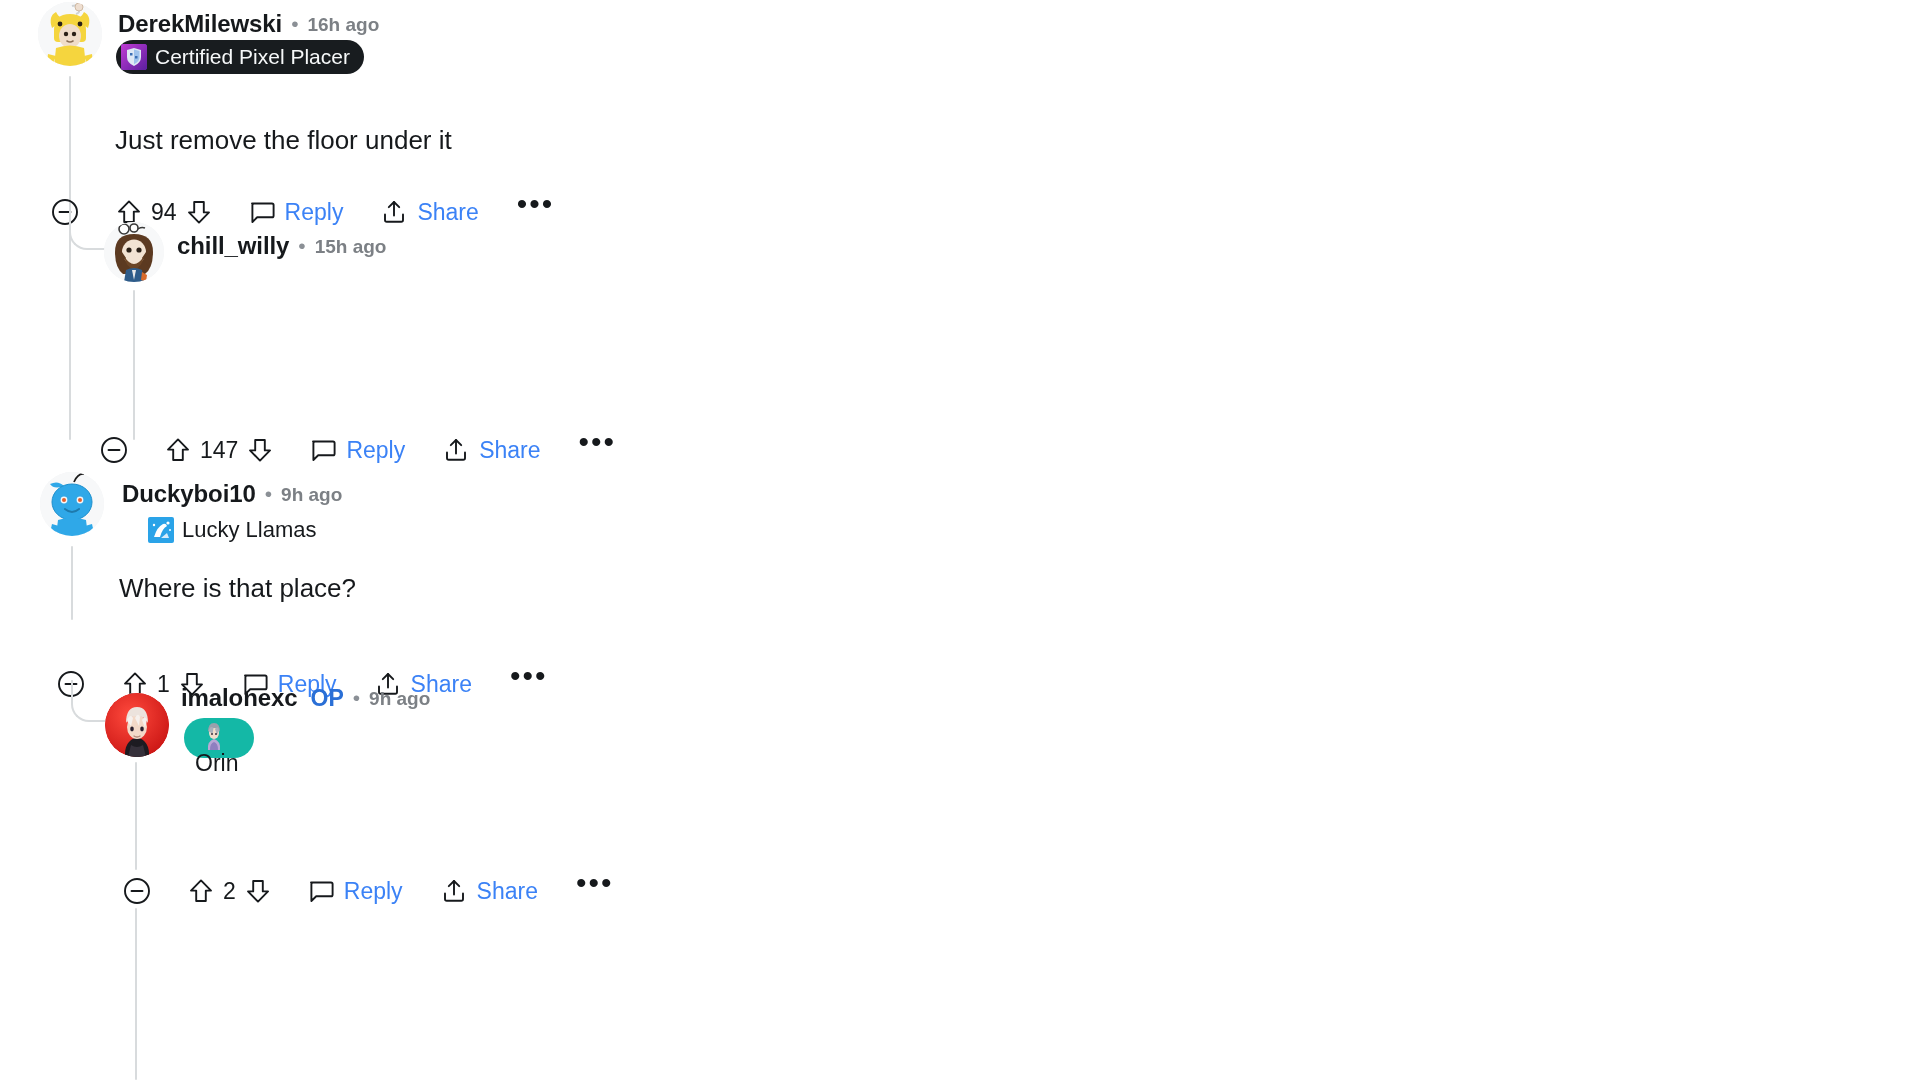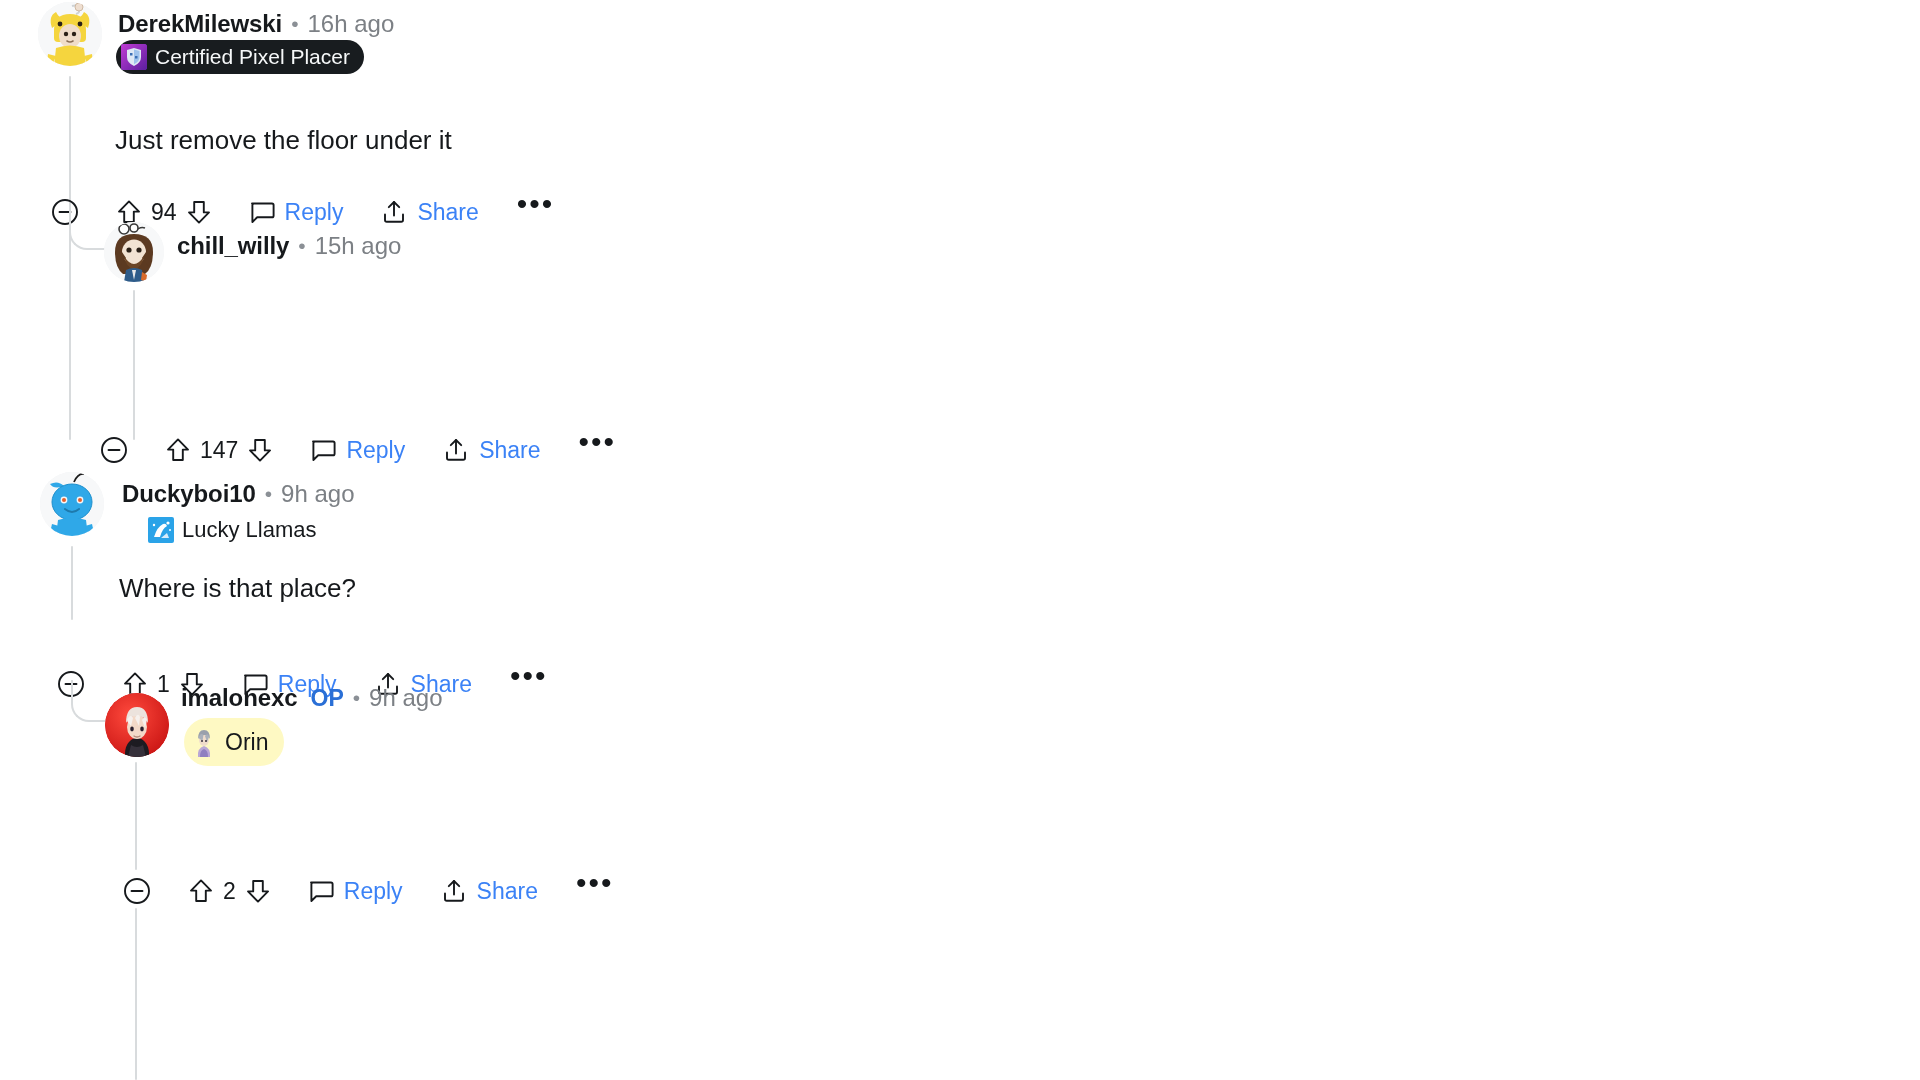--- a/index.html
+++ b/index.html
@@ -65,23 +65,23 @@
     margin-left: 13px;
   }
   .dot {
     font-size: 21px;
     color: #8b9096;
     margin: 0 9px;
     position: relative;
     top: -1px;
   }
   .timestamp {
-    font-size: 24px;
+    font-size: 19px;
     color: #7c8085;
-    font-weight: normal;
+    font-weight: bold;
   }
 
   
   .flair {
     position: absolute;
     display: flex;
     align-items: center;
     white-space: nowrap;
   }
   .flair-dark {
@@ -95,24 +95,25 @@
     font-size: 21px;
     margin-left: 8px;
   }
   .flair-plain { height: 32px; padding-left: 28px; }
   .flair-plain .flair-label {
     color: #16191c;
     font-size: 22px;
     margin-left: 8px;
   }
   .flair-pill {
-    background: #fef9c3;
+    background: #14b8a6;
     border-radius: 999px;
     padding: 2px 16px 2px 5px;
-    height: 48px;
+    height: 40px;
+    flex-direction: column;
   }
   .flair-pill .flair-label {
     color: #16191c;
     font-size: 23px;
     margin-left: 6px;
   }
   .flair-icon {
     display: inline-block;
     flex: none;
     line-height: 0;

